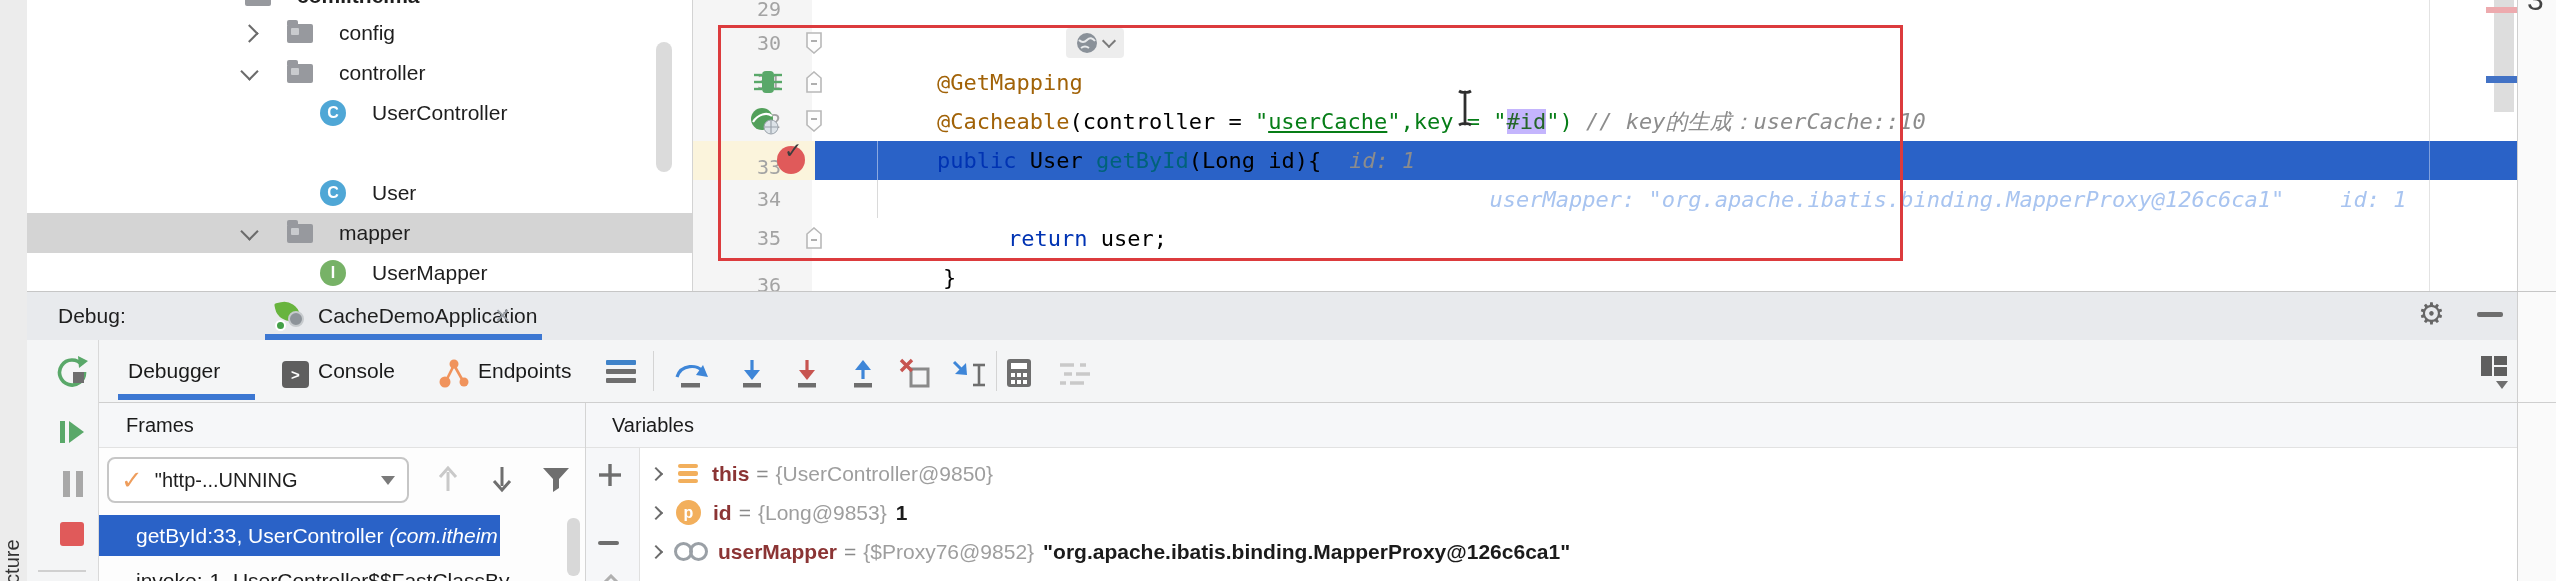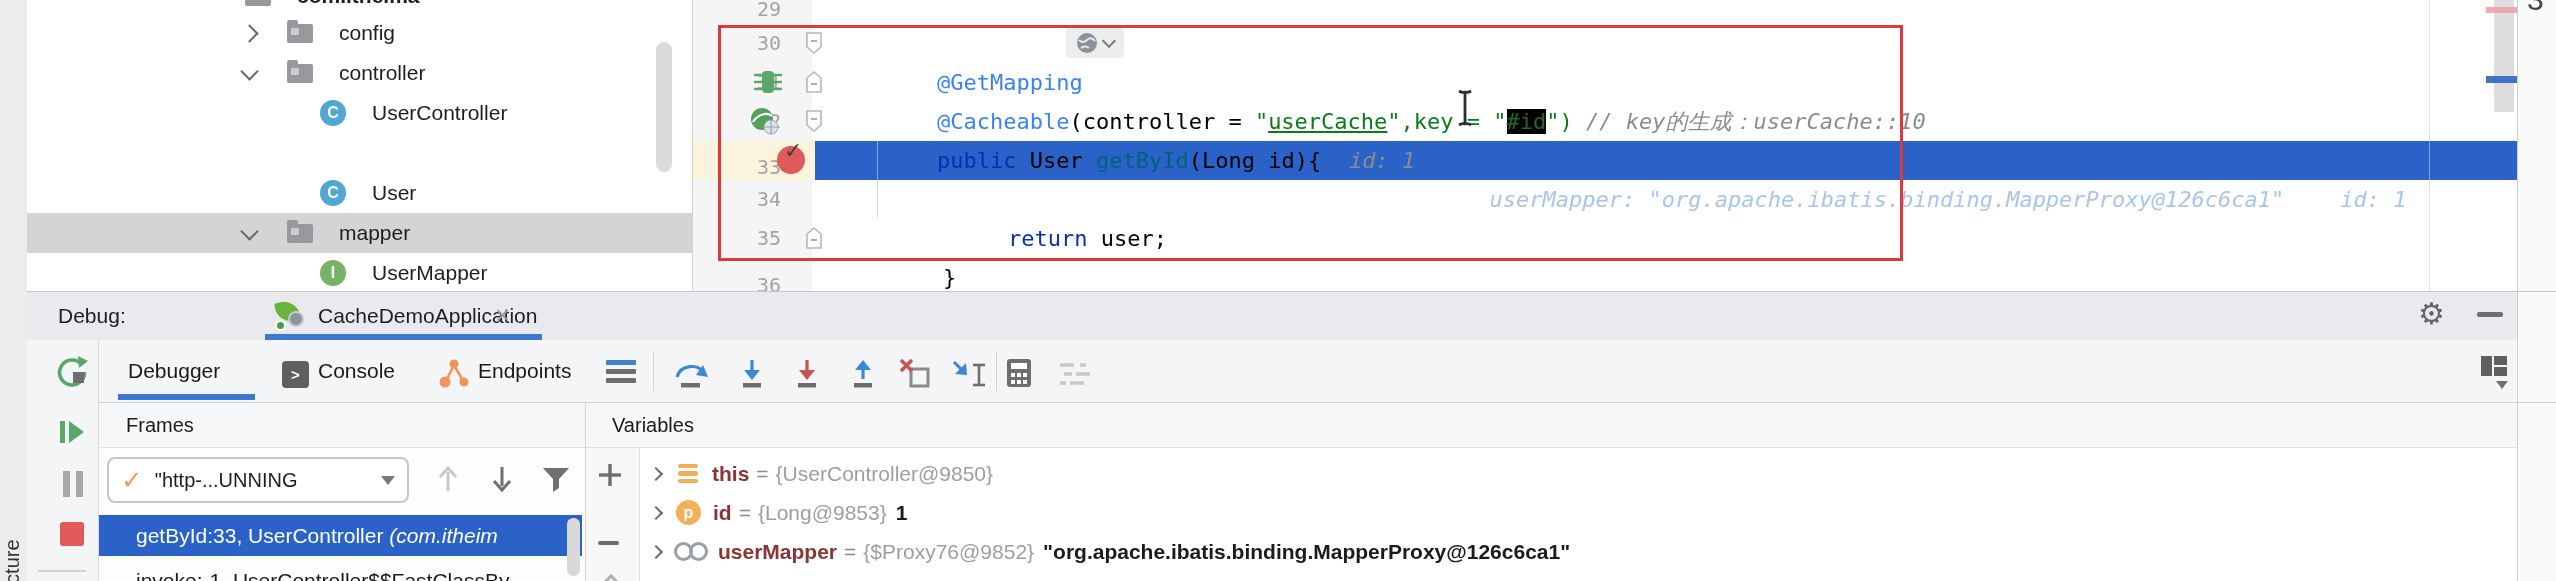--- a/index.html
+++ b/index.html
@@ -21,26 +21,26 @@
   .folder:before{content:"";position:absolute;top:-4px;left:0;width:11px;height:5px;background:#97999e;border-radius:2px 2px 0 0;}
   .folder:after{content:"";position:absolute;left:4px;top:4px;width:8px;height:7px;background:#c9cbce;border-radius:1px;}
   .badge{width:26px;height:26px;border-radius:50%;color:#fff;font-size:16px;font-weight:700;
          display:flex;align-items:center;justify-content:center;flex:none;}
   .badge.c{background:#4fa7d6;}
   .badge.i{background:#77b267;}
   
   .lnum{left:693px;width:88px;text-align:right;height:39px;line-height:39px;font-size:20px;color:#a3a3a3;}
   .codeline{height:39px;line-height:39px;font-size:22px;color:#000;}
   .kw{color:#0033b3;}
-  .ann{color:#3b82f6;}
+  .ann{color:#a16207;}
   .str{color:#067d17;}
   .refstr{color:#067d17;text-decoration:underline;}
   .cmt{color:#8c8c8c;font-style:italic;}
   .mth{color:#00627a;}
-  .hl{background:#000000;color:#256629;}
+  .hl{background:#c4b5fd;color:#256629;}
   .hint{color:#8c8c8c;font-style:italic;}
   .dbg-hint{color:#a8c4f0;font-style:italic;margin-top:26px;}
   .white{color:#ffffff;}
   
   .tbar-label{height:62px;line-height:62px;font-size:21px;color:#1a1a1a;}
   .hdr-label{height:45px;line-height:45px;font-size:20px;color:#1a1a1a;}
   .vname{color:#8b3434;font-weight:700;}
   .veq{color:#8a8a8a;margin:0 7px;}
   .vval{color:#9e9e9e;}
   .vextra{color:#1b1b1b;font-weight:700;margin-left:9px;}
@@ -413,21 +413,21 @@
         <line x1="12" y1="3" x2="12" y2="22" stroke="#6f6f6f" stroke-width="3"></line>
         <polyline points="4,17 12,26 20,17" fill="none" stroke="#6f6f6f" stroke-width="3"></polyline>
       </svg>
   </div>
   <div class="abs" style="left:541px;top:466px;">
     <svg width="30" height="28" viewBox="0 0 30 28">
         <path d="M2 2 h26 l-10 11 v9 l-6 4 v-13 z" fill="#6f6f6f"></path>
       </svg>
   </div>
 
-  <div class="abs" style="left:99px;top:515px;width:483px;height:41px;background:#2a62c7;color:#fff;font-size:21px;line-height:41px;padding-left:37px;box-sizing:border-box;white-space:nowrap;overflow:hidden;">
+  <div class="abs" style="left:99px;top:515px;width:401px;height:41px;background:#2a62c7;color:#fff;font-size:21px;line-height:41px;padding-left:37px;box-sizing:border-box;white-space:nowrap;overflow:hidden;">
     <span>getById:33, UserController </span><span style="font-style:italic;">(com.itheim</span>
   </div>
   <div class="abs" style="left:567px;top:518px;width:13px;height:58px;background:#d8d8d8;border-radius:6px;"></div>
   <div class="abs" style="left:136px;top:565px;height:32px;line-height:32px;font-size:21px;color:#1c1c1c;white-space:nowrap;">
     <span>invoke:-1, UserController$$FastClassBy</span>
   </div>
 
   <div class="abs" style="left:586px;top:448px;width:54px;height:133px;background:#f6f7f9;border-right:1px solid #e0e0e0;box-sizing:border-box;"></div>
   <div class="abs" style="left:597px;top:462px;">
     <svg width="26" height="26" viewBox="0 0 26 26">

